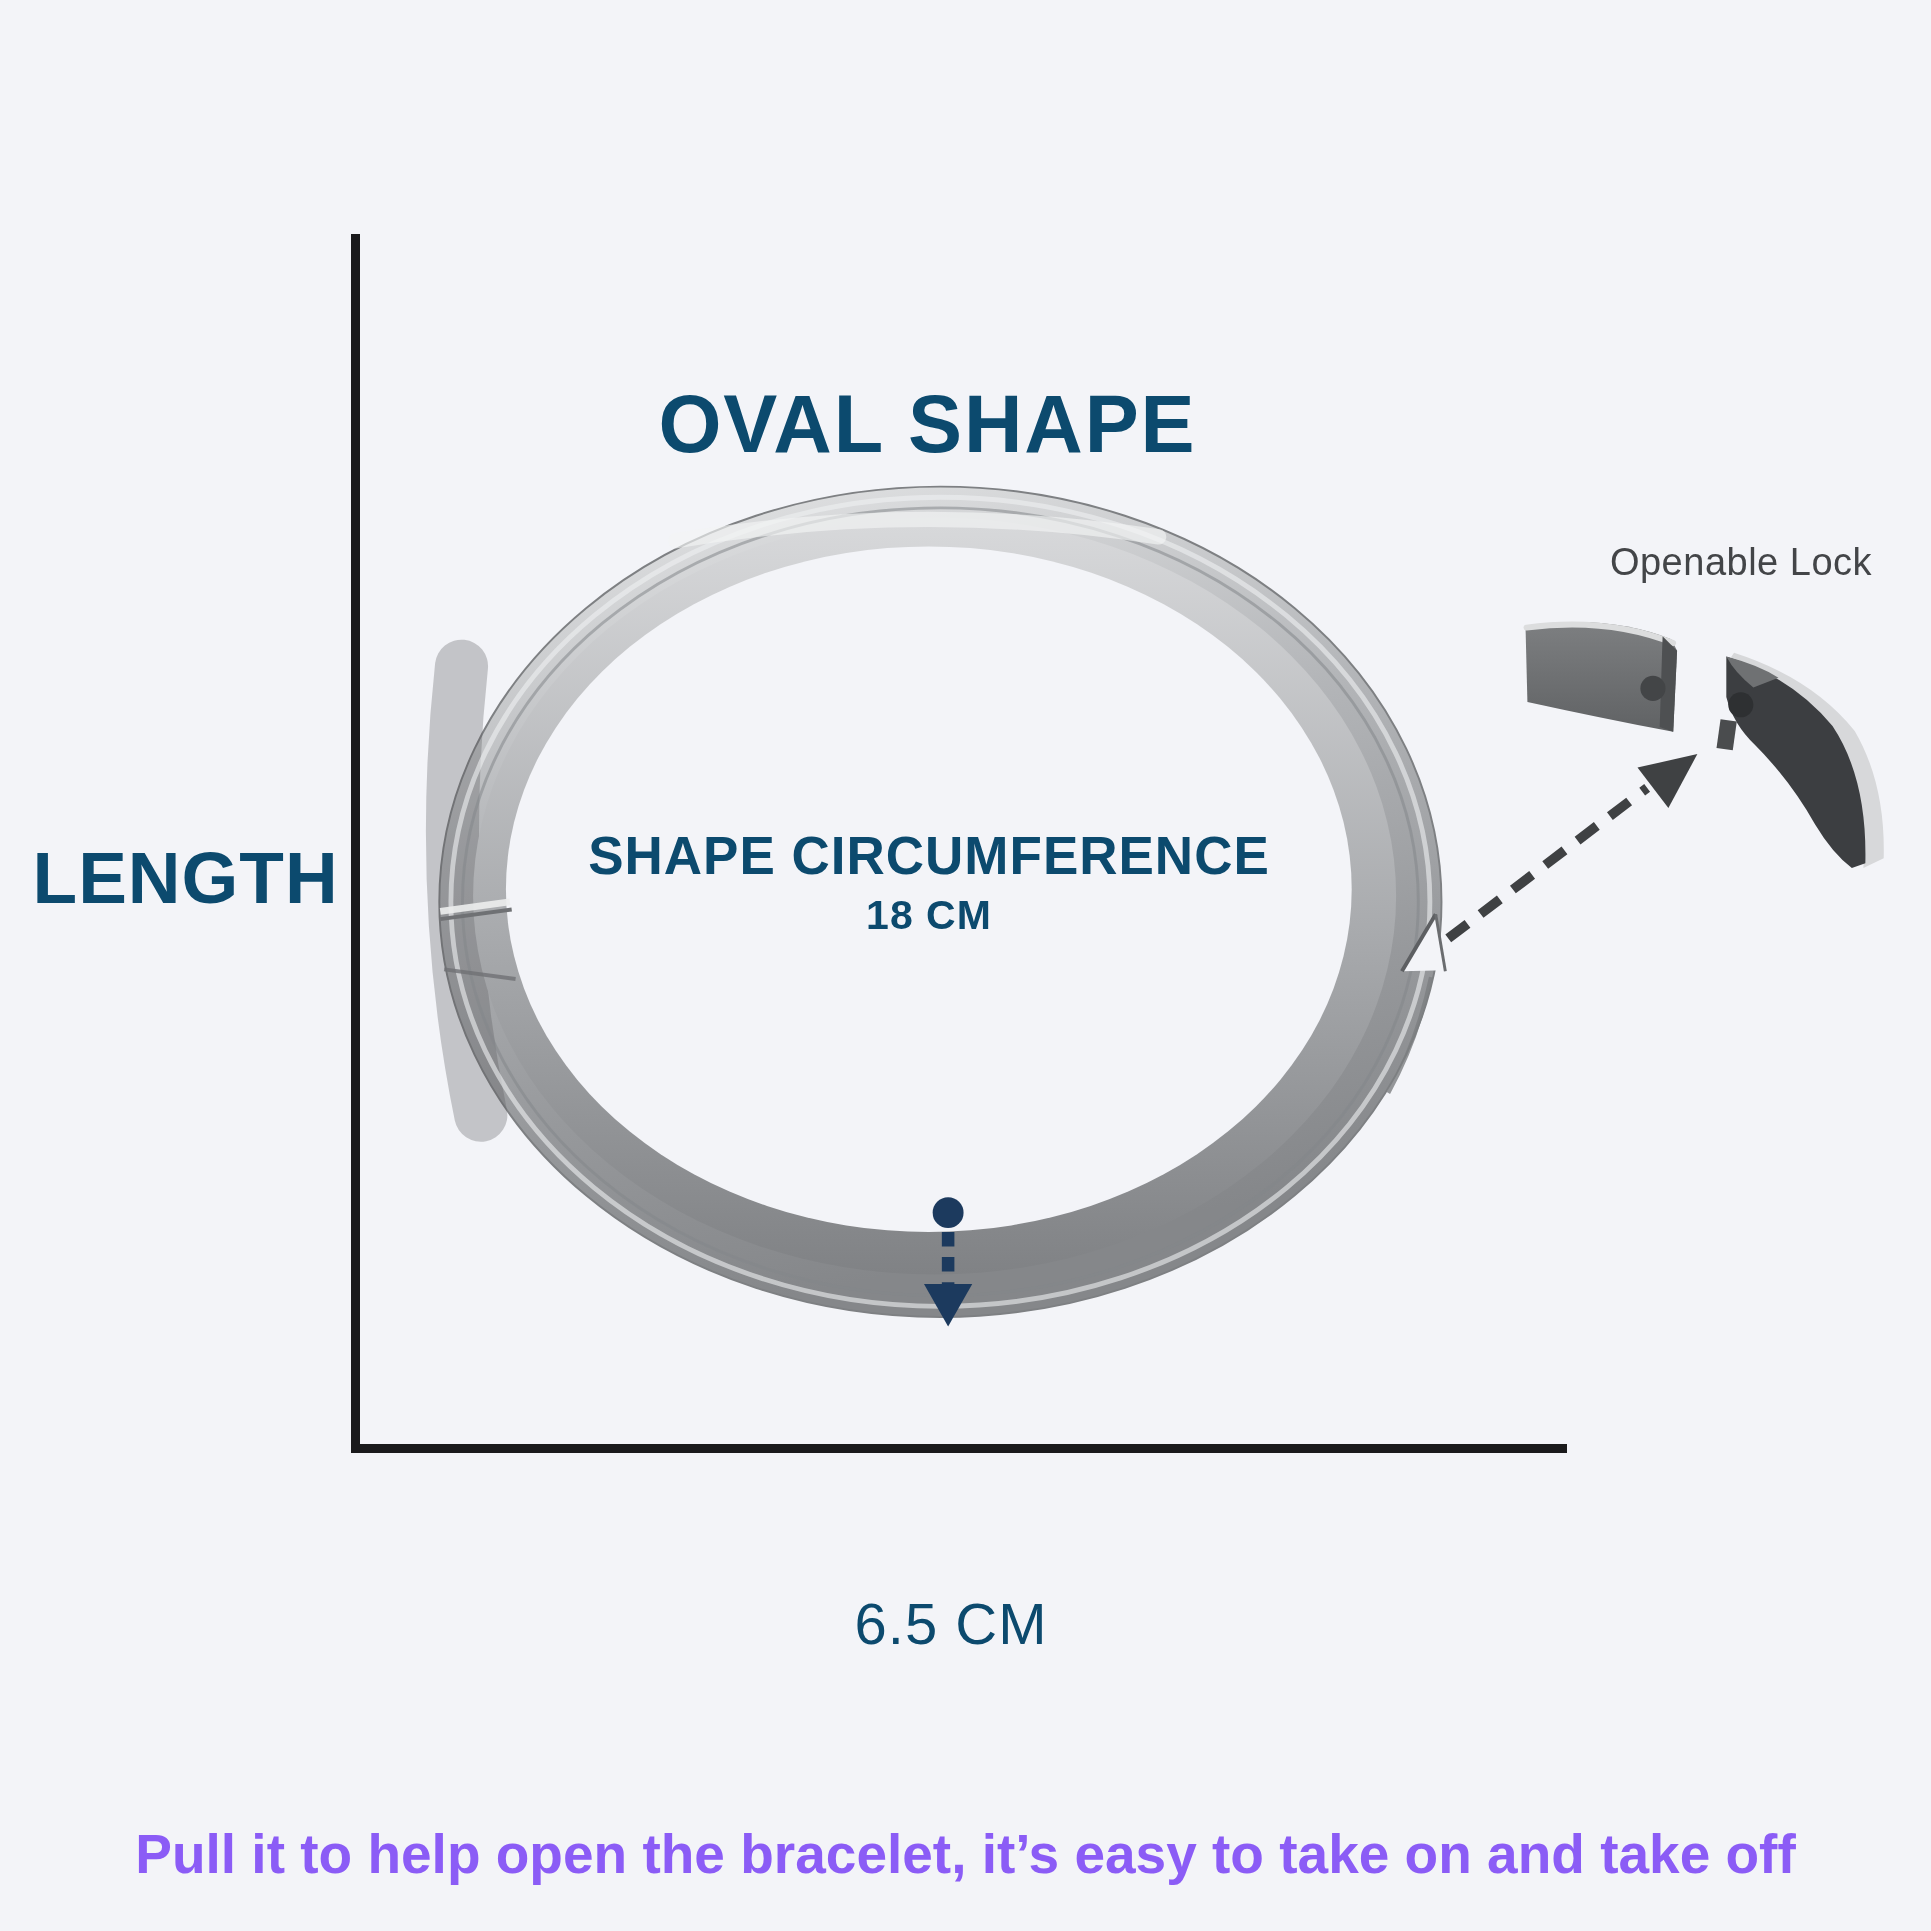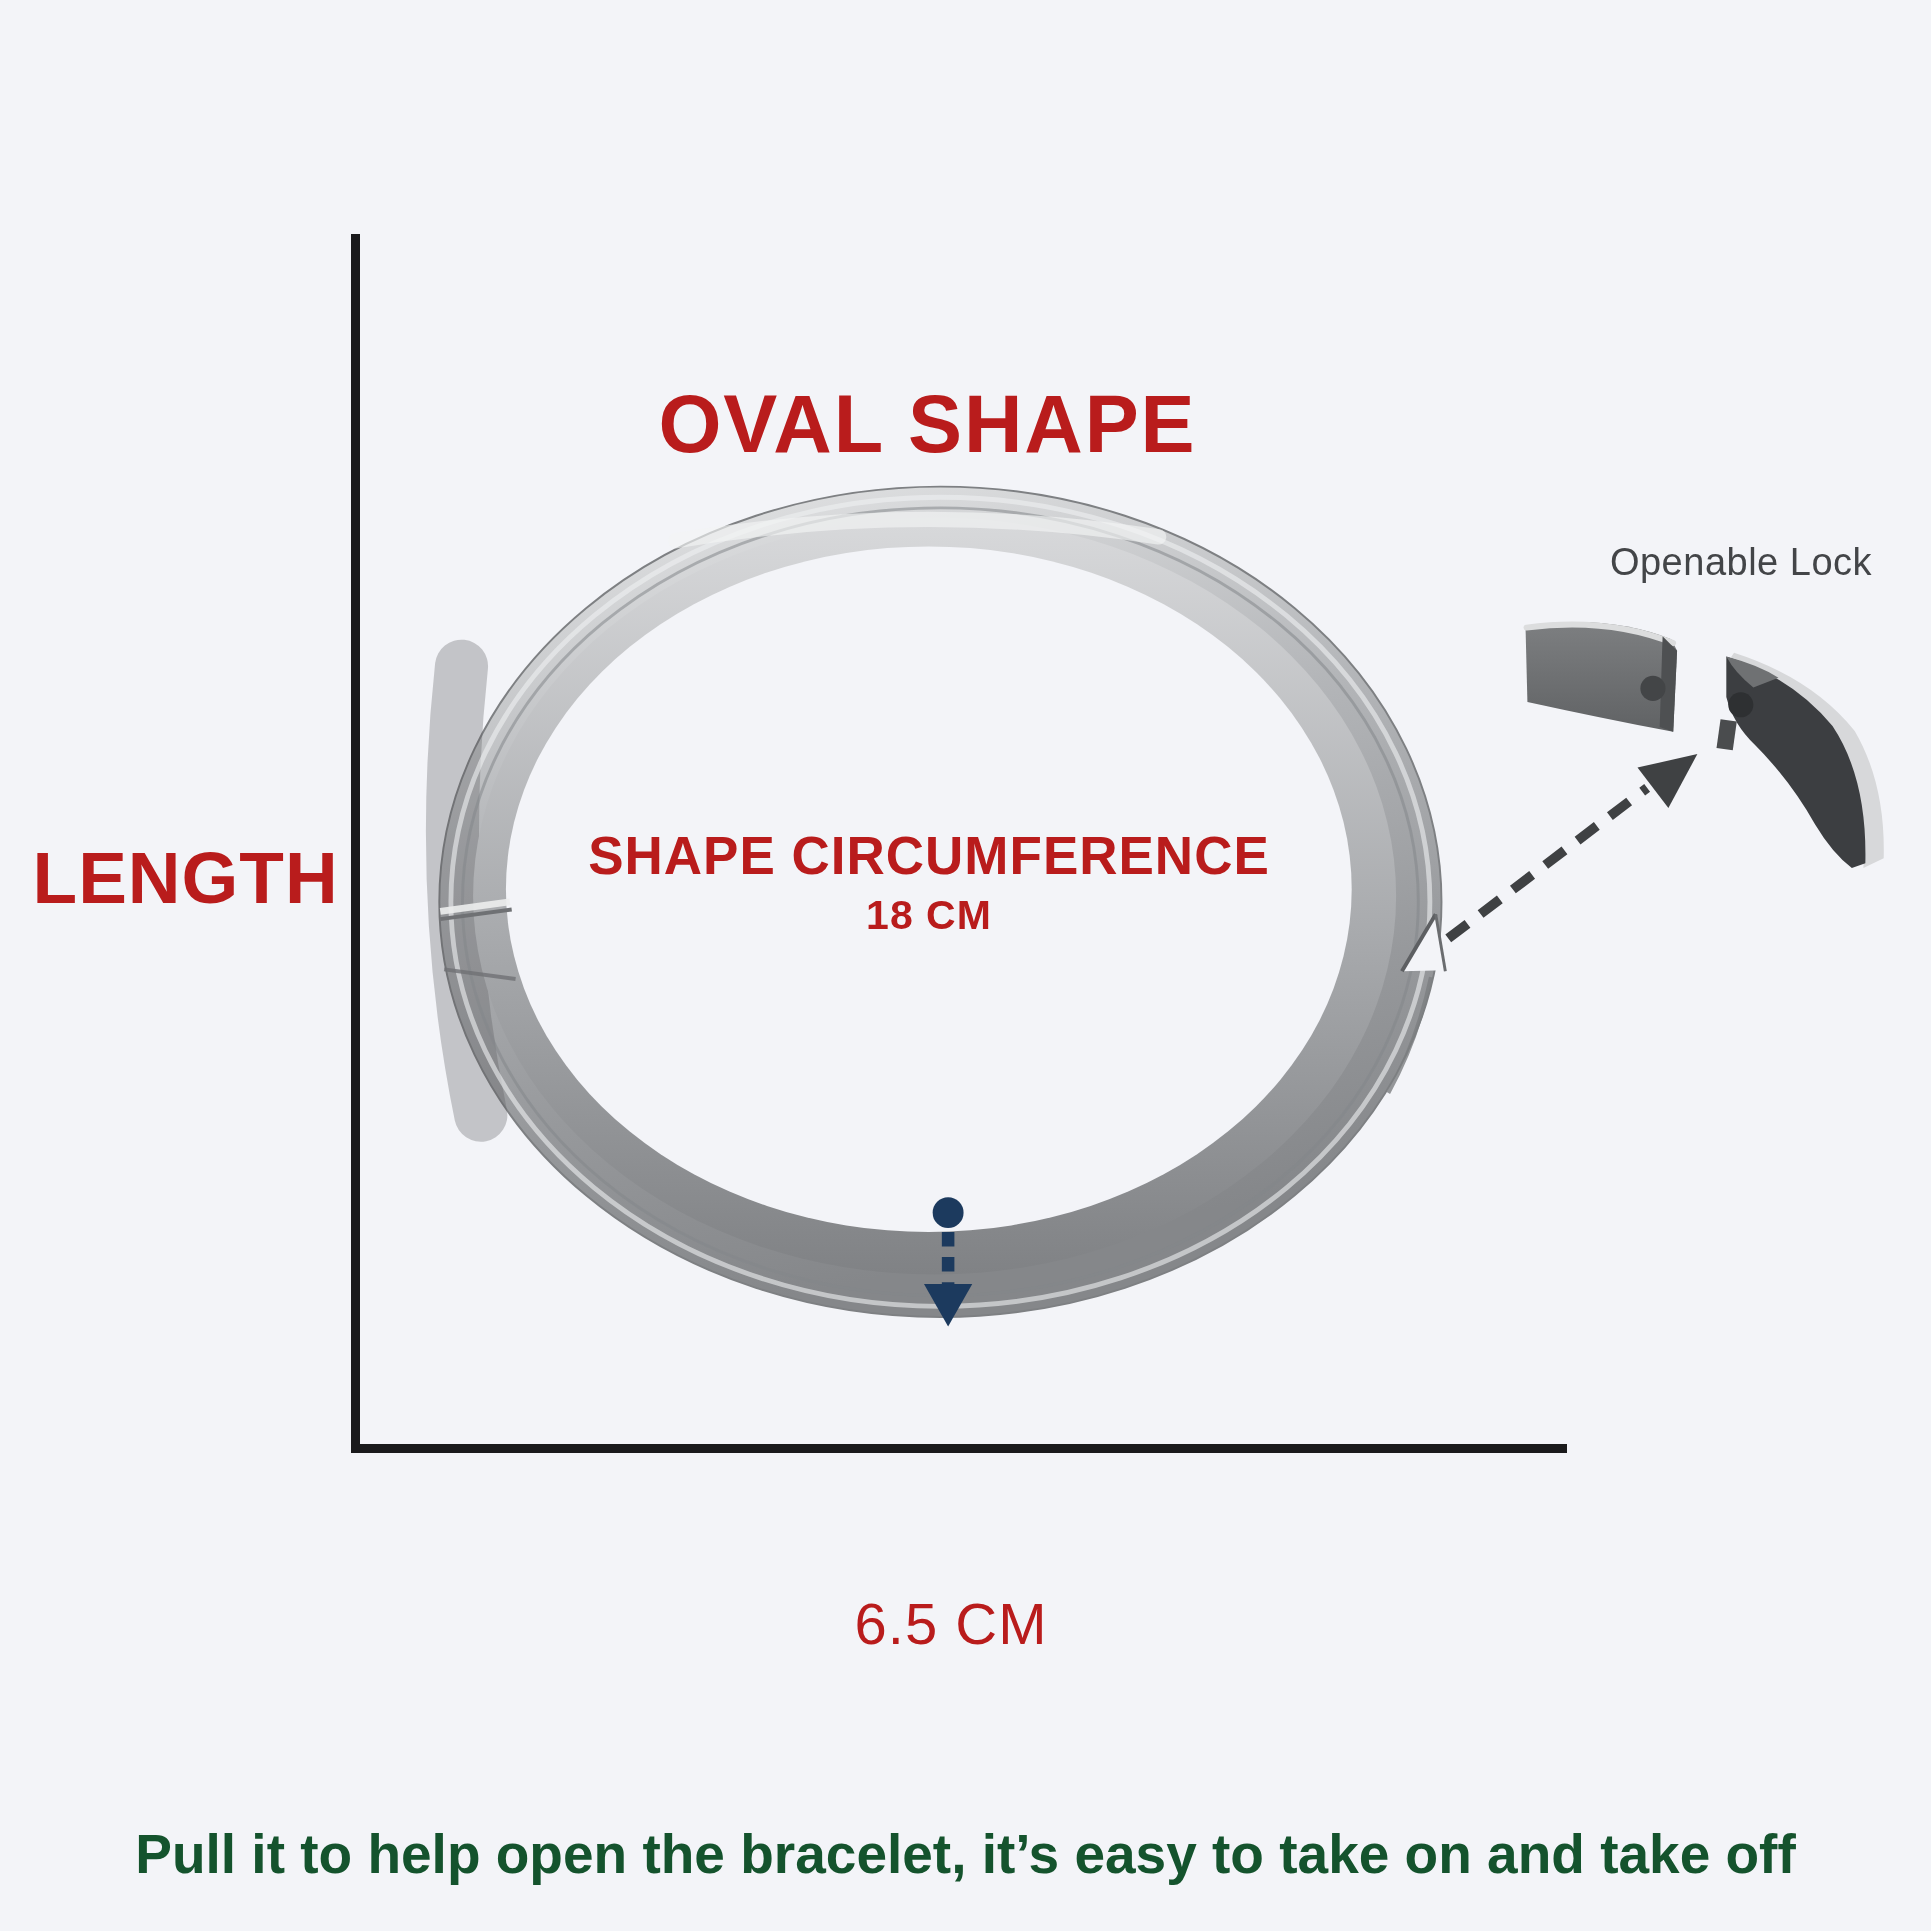--- a/index.html
+++ b/index.html
@@ -3,31 +3,31 @@
 <meta charset="utf-8">
 <style>
   html,body{margin:0;padding:0;}
   .canvas{
     position:relative;
     width:1931px;height:1931px;
     background:#f3f4f8;
     font-family:"Liberation Sans","DejaVu Sans",sans-serif;
     overflow:hidden;
   }
-  .lbl{position:absolute;color:#b91c1c;text-align:center;line-height:1.15;white-space:nowrap;}
+  .lbl{position:absolute;color:#0c4a6e;text-align:center;line-height:1.15;white-space:nowrap;}
   .title{left:348px;top:378px;width:1159px;font-size:81px;font-weight:700;letter-spacing:1.9px;}
   .width-label{left:11.6px;top:836px;width:348px;font-size:73px;font-weight:800;letter-spacing:1px;}
   .width-value{left:11.6px;top:938px;width:348px;font-size:58px;font-weight:400;letter-spacing:1px;}
   .inner-circ-label{left:446px;top:826px;width:966px;font-size:53px;font-weight:600;letter-spacing:1px;}
   .inner-circ-value{left:446px;top:892px;width:966px;font-size:41px;font-weight:600;letter-spacing:1px;}
   .height-label{left:562px;top:1106px;width:772px;font-size:52px;font-weight:600;letter-spacing:1px;}
   .length-label{left:463px;top:1498px;width:966px;font-size:73px;font-weight:800;letter-spacing:1px;}
   .length-value{left:468px;top:1591px;width:966px;font-size:58px;font-weight:400;letter-spacing:1px;text-align:center;}
   .lock-label{left:1543px;top:541px;width:396px;font-size:38px;font-weight:500;color:#434548;letter-spacing:0.5px;}
-  .footer{left:0;top:1823px;width:1931px;font-size:55px;font-weight:700;color:#14532d;}
+  .footer{left:0;top:1823px;width:1931px;font-size:55px;font-weight:700;color:#8b5cf6;}
   .axis{position:absolute;background:#1a1a1c;}
   .axis-v{left:351px;top:234px;width:8.7px;height:1219px;}
   .axis-h{left:351px;top:1444px;width:1216px;height:8.7px;}
   .svg-layer{position:absolute;left:0;top:0;}
 </style>
 </head>
 <body>
 
 <div class="canvas">
 

